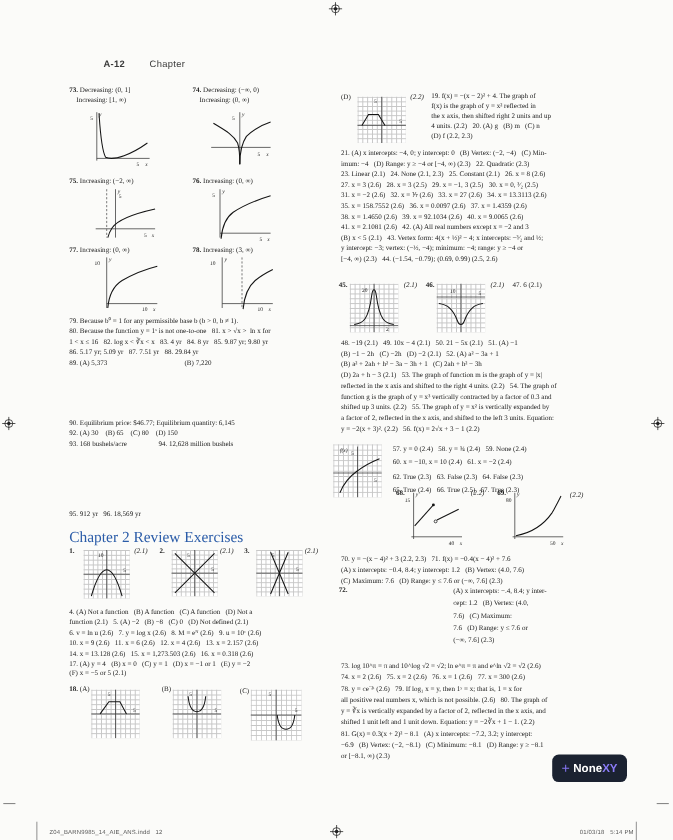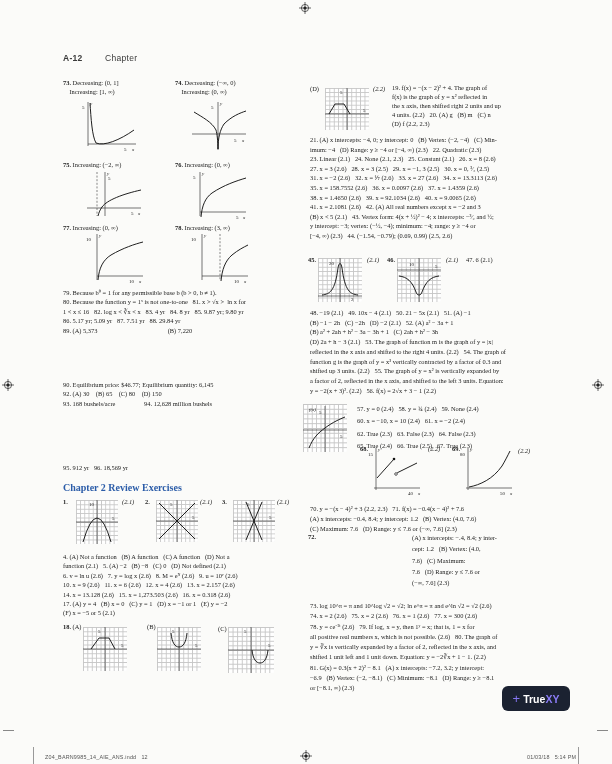--- a/index.html
+++ b/index.html
@@ -1,22 +1,22 @@
 <!DOCTYPE html>
 <html><head>
 <meta charset="utf-8">
 <style>
   html,body{margin:0;padding:0;background:#ddd;}
   .page{position:relative;width:612px;height:764px;background:#fbfbf9;overflow:hidden;
         font-family:"Liberation Serif",serif;color:#1c1c1c;}
   .t{position:absolute;font-size:6.4px;line-height:9.4px;white-space:pre;}
   .num{font-weight:bold;}
   .note{font-style:italic;}
-  .hdr{position:absolute;font-family:"Liberation Sans",sans-serif;font-size:8.5px;color:#3a3a3a;letter-spacing:.3px;}
-  .chap{position:absolute;font-weight:bold;font-size:10px;color:#2b5ca8;white-space:pre;}
+  .hdr{position:absolute;font-family:"Liberation Sans",sans-serif;font-size:8.5px;color:#3a3a3a;letter-spacing:.3px;margin-left:31px;}
+  .chap{position:absolute;font-weight:normal;font-size:14px;color:#2b5ca8;white-space:pre;}
   .gwrap{position:absolute;background:#fff;}
   .grid{background-image:linear-gradient(to right,#c6c6c6 .5px,transparent .5px),
                          linear-gradient(to bottom,#c6c6c6 .5px,transparent .5px);}
   .plot{position:absolute;overflow:visible;}
   .gwrap svg{position:absolute;left:0;top:0;overflow:visible;}
   .axis{stroke:#3a3a3a;stroke-width:.7;fill:none;}
   .curve{stroke:#141414;stroke-width:.95;fill:none;}
   .dash{stroke:#555;stroke-width:.7;stroke-dasharray:2 1.6;fill:none;}
   .an{font-family:"Liberation Serif",serif;font-size:5px;fill:#222;}
   .ax{font-family:"Liberation Serif",serif;font-style:italic;font-size:5px;fill:#222;}
@@ -331,20 +331,20 @@
 78. y = ce⁻²ᵗ (2.6)   79. If log₁ x = y, then 1ʸ = x; that is, 1 = x for
 all positive real numbers x, which is not possible. (2.6)   80. The graph of
 y = ∛x is vertically expanded by a factor of 2, reflected in the x axis, and
 shifted 1 unit left and 1 unit down. Equation: y = −2∛x + 1 − 1. (2.2)
 81. G(x) = 0.3(x + 2)² − 8.1   (A) x intercepts: −7.2, 3.2; y intercept:
 −6.9   (B) Vertex: (−2, −8.1)   (C) Minimum: −8.1   (D) Range: y ≥ −8.1
 or [−8.1, ∞) (2.3)</div>
 
   <div class="logo" style="left:502px;top:686px">
     <span class="plus">+</span>
-      <span class="study">True</span>
+      <span class="study">None</span>
       <span class="xy">XY</span>
   </div>
 
   <div class="foot" style="left:45px;top:754px">Z04_BARN9985_14_AIE_ANS.indd   12</div>
   <div class="foot" style="left:527px;top:754px">01/03/18   5:14 PM</div>
 
 </div>
 
 </body></html>

